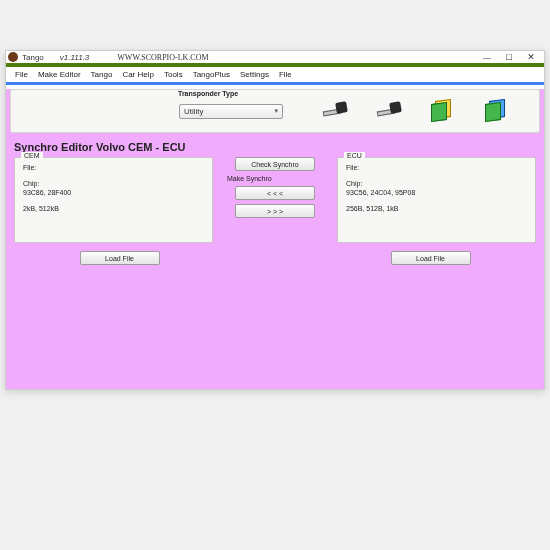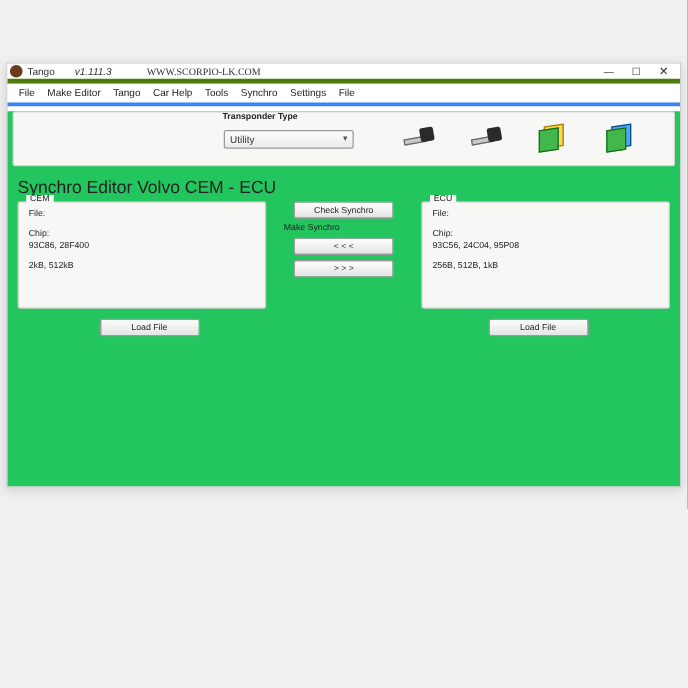--- a/index.html
+++ b/index.html
@@ -8,37 +8,37 @@
   .titlebar { display: flex; align-items: center; height: 16px; border-bottom: 4px solid #4d7c0f; padding: 0 2px; background: #fff; }
   .titlebar .icon { width: 10px; height: 10px; background: #6b3a1a; border-radius: 50%; margin-right: 4px; }
   .titlebar .title { font-size: 8px; color: #333; }
   .titlebar .version { margin-left: 16px; font-size: 8px; color: #333; font-style: italic; }
   .titlebar .url { margin-left: 28px; font-size: 8px; color: #333; font-family: Liberation Serif, serif; }
   .titlebar .spacer { flex: 1; }
   .winbtn { width: 22px; height: 14px; display: flex; align-items: center; justify-content: center; font-size: 8px; color: #333; }
   .winbtn.close { font-size: 9px; }
   .menubar { display: flex; gap: 0; padding: 2px 4px; font-size: 8px; color: #222; border-bottom: 3px solid #3b82f6; background:#fff;}
   .menubar span { padding: 1px 5px; }
-  .client { background: #22c55e; min-height: 300px; padding: 0; }
+  .client { background: #f0abfc; min-height: 300px; padding: 0; }
   .toolarea { margin: 4px; border: 1px solid #d6d6d2; border-radius: 2px; background: #f7f7f5; height: 44px; display: flex; align-items: center; }
   .toolarea .label { position: absolute; left: 172px; margin-top: -36px; font-size: 7px; font-weight: bold; color: #222; }
   .dropdown { margin-left: 168px; width: 104px; height: 15px; background: linear-gradient(#fdfdfd,#eaeaea); border: 1px solid #999; border-radius: 2px; display: flex; align-items: center; padding: 0 4px; font-size: 8px; color: #333; position: relative; }
   .dropdown .dv { flex: 1; }
   .dropdown .ar { font-size: 7px; color: #555; }
   .tbiconrow { display: flex; gap: 28px; margin-left: 38px; }
   .tbicon { width: 26px; height: 26px; display:flex; align-items:center; justify-content:center;}
   .keyicon { position: relative; }
   .keyicon .blade { width: 18px; height: 5px; background: #c8c8c8; border: 1px solid #666; position: absolute; transform: rotate(-10deg); left: 2px; top: 12px; }
   .keyicon .bow { width: 11px; height: 11px; background: #2a2a2a; border-radius: 2px; position: absolute; right: 0; top: 4px; transform: rotate(-10deg); }
   .bookicon { position: relative; }
   .bookicon .b1 { width: 16px; height: 18px; background: #ffd94d; border: 1px solid #a07b00; position: absolute; left: 6px; top: 2px; transform: skewY(-8deg);}
   .bookicon .b2 { width: 16px; height: 18px; background: #43b64c; border: 1px solid #166b1c; position: absolute; left: 2px; top: 5px; transform: skewY(-8deg);}
   .bookicon.var .b1 { background: #4da6ff; border-color:#0a4a8a;}
   .editor { padding: 4px 8px 8px 8px; }
-  .edtitle { font-size: 14px; font-weight: normal; color: #222; margin-bottom: 4px; }
+  .edtitle { font-size: 11px; font-weight: bold; color: #222; margin-bottom: 4px; }
   .cols { display: flex; gap: 12px; }
   .panel { flex: 1; border: 1px solid #c8c8c4; border-radius: 2px; padding: 6px 8px 10px 8px; background: #f7f7f5; position: relative; min-height: 86px;}
   .panel .ptitle { position: absolute; top: -6px; left: 6px; background: #f7f7f5; padding: 0 3px; font-size: 7px; color: #222; }
   .panel .row { font-size: 7px; color: #222; line-height: 1.2; }
   .panel .gap { height: 8px; }
   .center { width: 100px; display: flex; flex-direction: column; align-items: center; gap: 4px; }
   .btn { width: 80px; height: 14px; background: linear-gradient(#fdfdfd,#e4e4e4); border: 1px solid #9c9c9c; border-radius: 2px; font-size: 7px; color: #222; display: flex; align-items: center; justify-content: center; }
   .clabel { font-size: 7px; color: #222; align-self: flex-start; margin-left: 2px;}
   .loadrow { display: flex; margin-top: 8px; }
   .loadrow .half { flex: 1; display: flex; justify-content: center; }
@@ -57,21 +57,21 @@
     <div class="winbtn">—</div>
     <div class="winbtn">☐</div>
     <div class="winbtn close">✕</div>
   </div>
   <div class="menubar">
     <span>File</span>
     <span>Make Editor</span>
     <span>Tango</span>
     <span>Car Help</span>
     <span>Tools</span>
-    <span>Synchro</span>
+    <span>TangoPlus</span>
     <span>Settings</span>
     <span>File</span>
   </div>
   <div class="client">
     <div class="toolarea">
       <div class="label">Transponder Type</div>
       <div class="dropdown">
         <span class="dv">Utility</span>
         <span class="ar">▾</span>
       </div>

